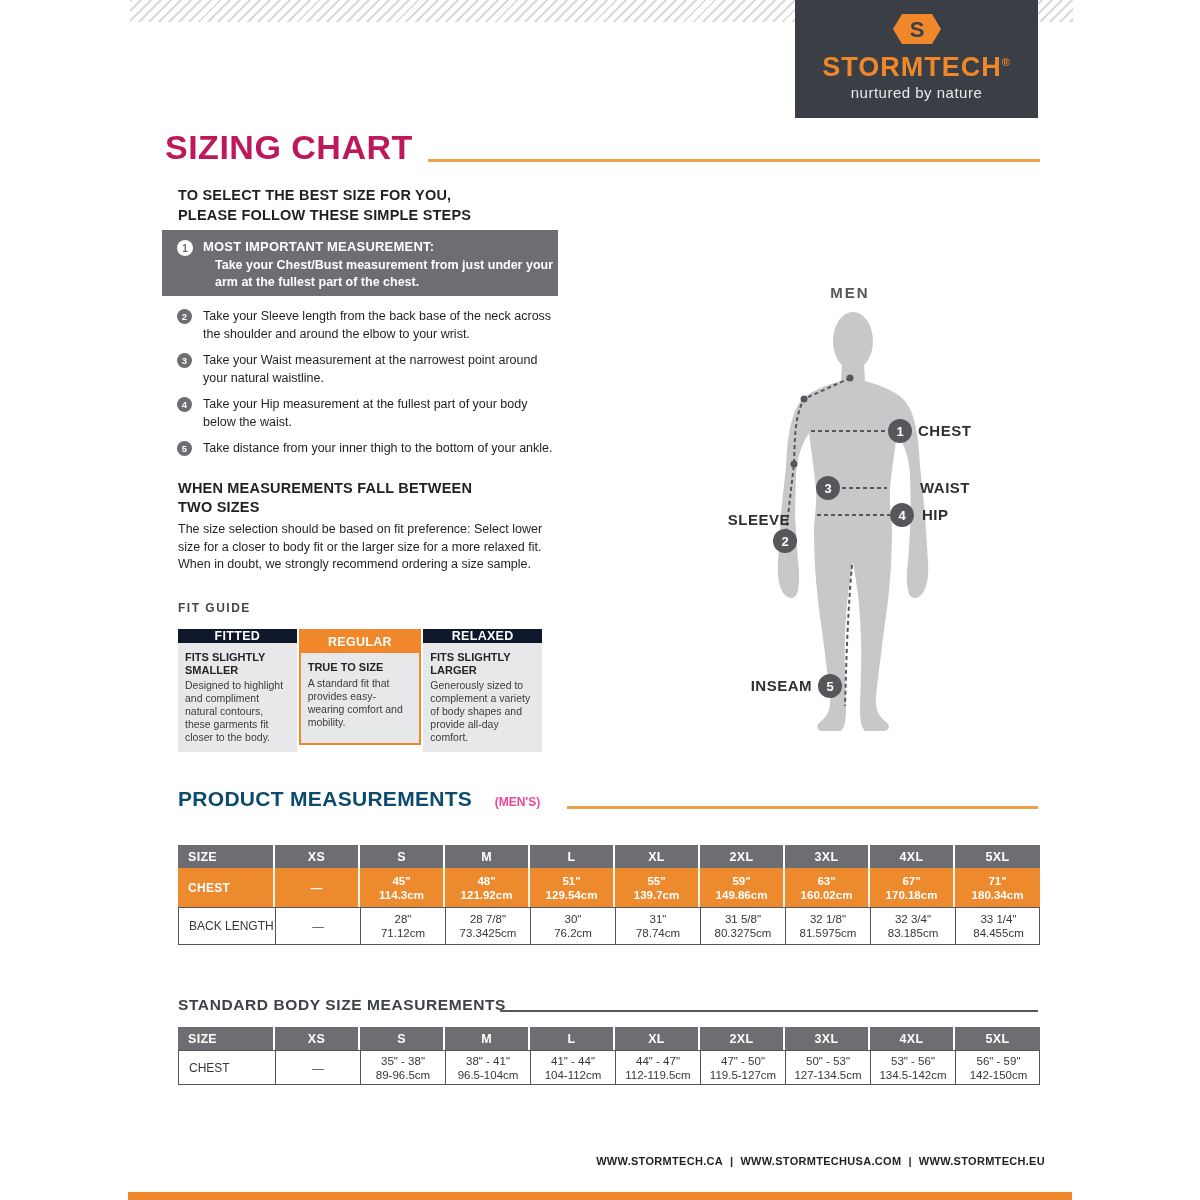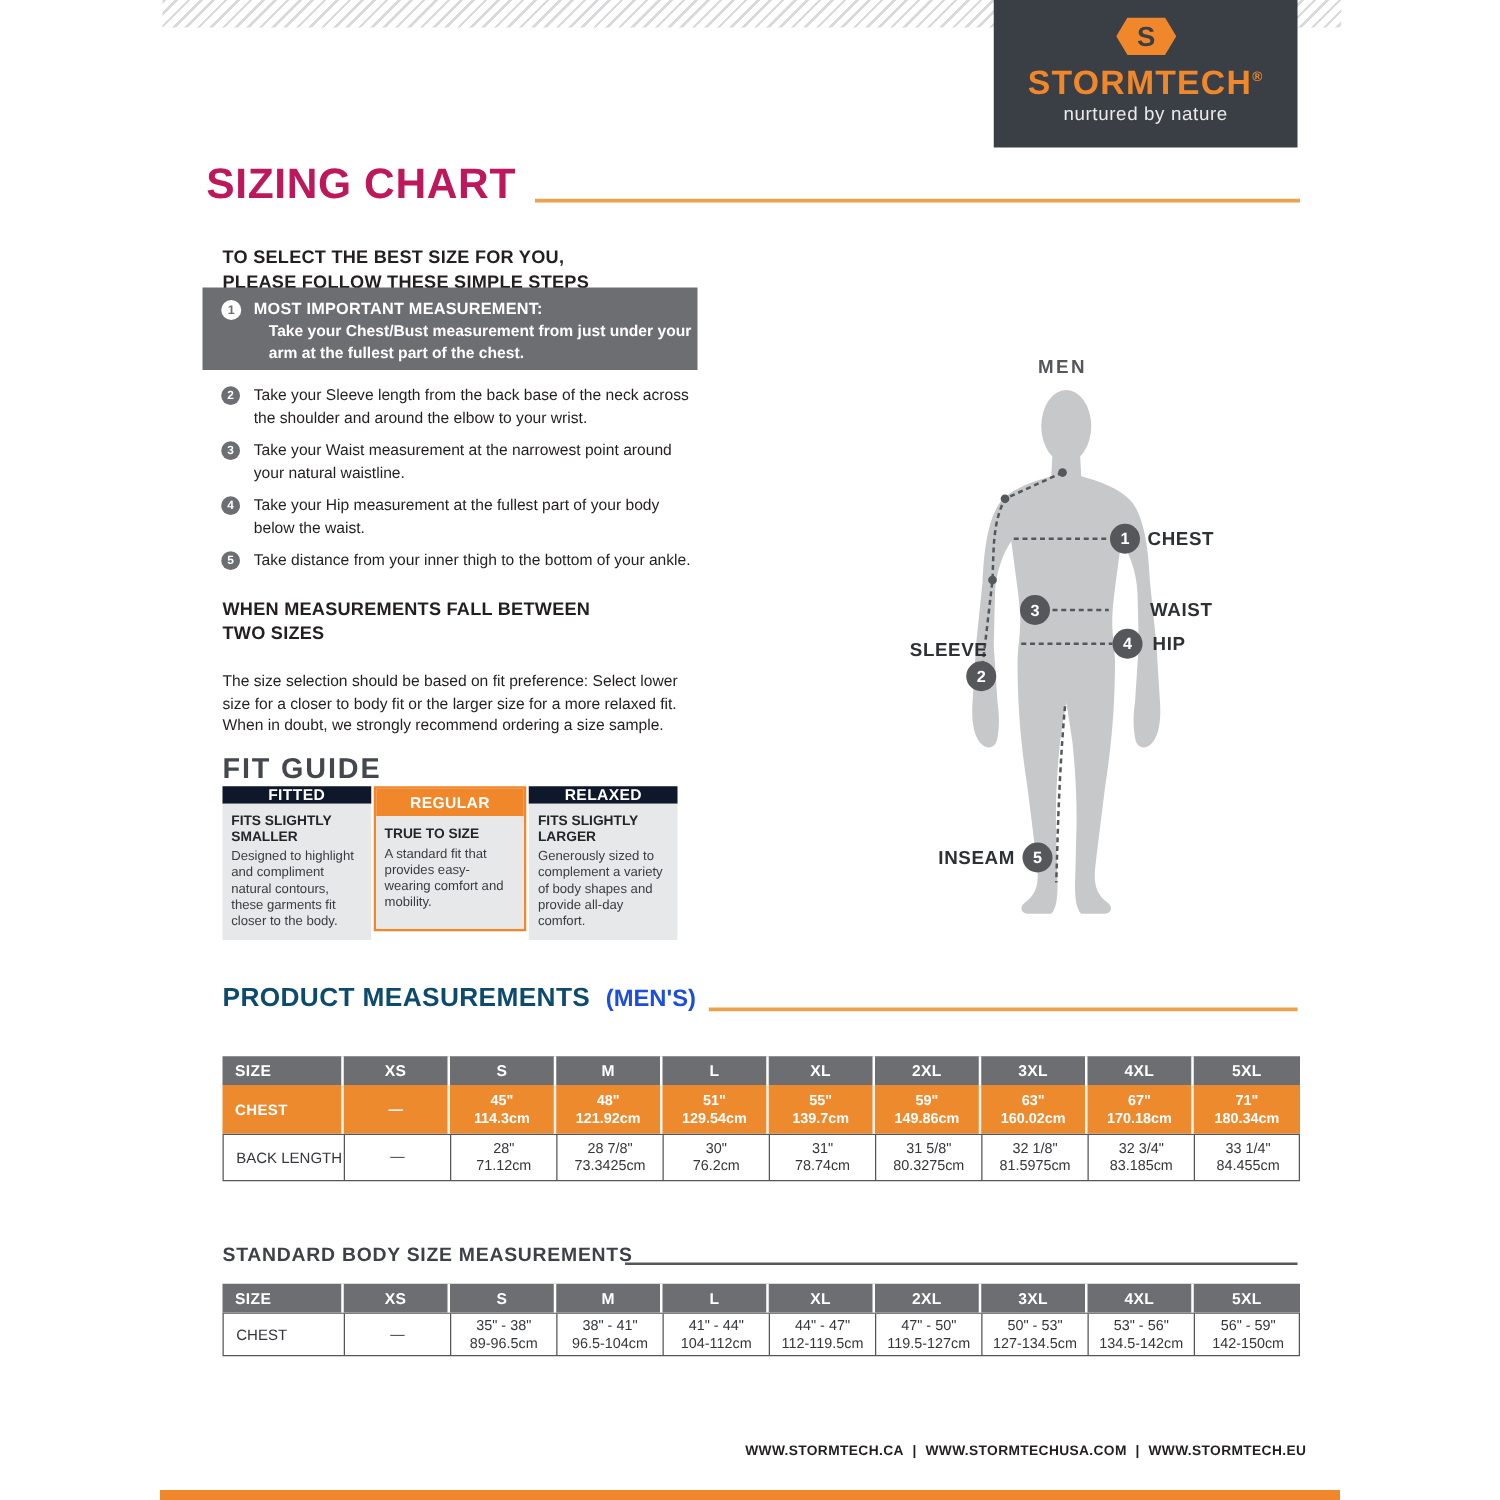--- a/index.html
+++ b/index.html
@@ -15,57 +15,57 @@
             display:flex;flex-direction:column;align-items:center;justify-content:flex-start;}
   .logo-mark{margin-top:14px;}
   .brand-name{margin-top:5px;color:#f0882b;font-weight:bold;font-size:27px;letter-spacing:1px;line-height:27px;}
   .brand-name sup{font-size:11px;}
   .brand-tagline{margin-top:3px;color:#e9eaea;font-size:15px;letter-spacing:.5px;}
 
   
   .page-title{position:absolute;left:165px;top:128px;color:#be185d;font-size:34px;font-weight:bold;letter-spacing:.5px;}
   .title-rule{position:absolute;left:428px;top:159px;width:612px;height:3px;background:#eca24d;}
 
-  .intro{position:absolute;left:178px;top:196px;font-size:14.5px;font-weight:bold;line-height:20px;letter-spacing:.2px;}
+  .intro{position:absolute;left:178px;top:185px;font-size:14.5px;font-weight:bold;line-height:20px;letter-spacing:.2px;}
 
   
   .step1-box{position:absolute;left:162px;top:230px;width:396px;height:66px;background:#6c6e71;color:#ffffff;}
   .step1-box .badge{position:absolute;left:15px;top:10px;width:16px;height:16px;border-radius:50%;
                     background:#ffffff;color:#6c6e71;font-size:10px;font-weight:bold;
                     display:flex;align-items:center;justify-content:center;}
   .step1-box .s-title{position:absolute;left:41px;top:9px;font-size:13px;font-weight:bold;letter-spacing:.2px;}
   .step1-box .s-text{position:absolute;left:41px;top:27px;width:340px;font-size:12.5px;font-weight:bold;line-height:17px;margin-left:12px;}
 
   .step{position:absolute;left:162px;width:396px;}
   .step .badge{position:absolute;left:15px;top:1px;width:15px;height:15px;border-radius:50%;
                background:#6c6e71;color:#ffffff;font-size:9.5px;font-weight:bold;
                display:flex;align-items:center;justify-content:center;}
   .step .s-text{margin-left:41px;width:356px;font-size:12.5px;line-height:17.5px;color:#231f20;}
 
   .between-title{position:absolute;left:178px;top:479px;font-size:14.5px;font-weight:bold;line-height:19px;letter-spacing:.2px;}
-  .between-text{position:absolute;left:178px;top:537px;width:378px;font-size:12.5px;line-height:17.5px;}
-
-  
-  .fit-title{position:absolute;left:178px;top:601px;font-size:23px;font-weight:bold;letter-spacing:1.5px;color:#45474e;text-align:center;}
+  .between-text{position:absolute;left:178px;top:521px;width:378px;font-size:12.5px;line-height:17.5px;}
+
+  
+  .fit-title{position:absolute;left:178px;top:601px;font-size:12px;font-weight:bold;letter-spacing:1.5px;color:#45474e;text-align:center;}
   .fit-table{position:absolute;left:178px;top:629px;width:364px;height:116px;display:flex;gap:2px;}
   .fit-col{flex:1;display:flex;flex-direction:column;}
   .fit-col .fit-head{height:22px;background:#0f172a;color:#ffffff;font-size:12.5px;font-weight:bold;
                      display:flex;align-items:center;justify-content:center;letter-spacing:.3px;}
   .fit-col .fit-body{flex:1;background:#e7e8e9;padding:8px 7px;font-size:10.5px;line-height:13px;color:#3a3c40;}
   .fit-col .fit-sub{font-size:11px;font-weight:bold;color:#232528;line-height:12.5px;margin-bottom:3px;}
   .fit-col.regular{border:2px solid #f0882b;}
   .fit-col.regular .fit-head{background:#f0882b;}
 
   
   .figure{position:absolute;left:690px;top:278px;}
 
   
   .pm-head{position:absolute;left:178px;top:787px;}
   .pm-head .pm-main{color:#0c4a6e;font-size:21px;font-weight:bold;letter-spacing:.3px;}
-  .pm-head .pm-suffix{color:#1d4ed8;font-size:19px;font-weight:bold;margin-left:8px;}
+  .pm-head .pm-suffix{color:#ec4899;font-size:12px;font-weight:bold;margin-left:18px;}
   .pm-rule{position:absolute;left:567px;top:806px;width:471px;height:2.5px;background:#eca24d;}
   .pm-product{position:absolute;left:178px;top:819px;font-size:16px;font-weight:bold;color:#2e3134;letter-spacing:.2px;}
   .pm-product .sep{display:inline-block;margin:0 30px 0 26px;}
 
   
   .tbl{position:absolute;left:178px;width:862px;}
   #t1{top:845px;} #t2{top:1027px;}
   .trow{display:flex;width:862px;box-sizing:border-box;}
   .trow > div{box-sizing:border-box;flex:0 0 85px;display:flex;flex-direction:column;
               align-items:center;justify-content:center;text-align:center;}

